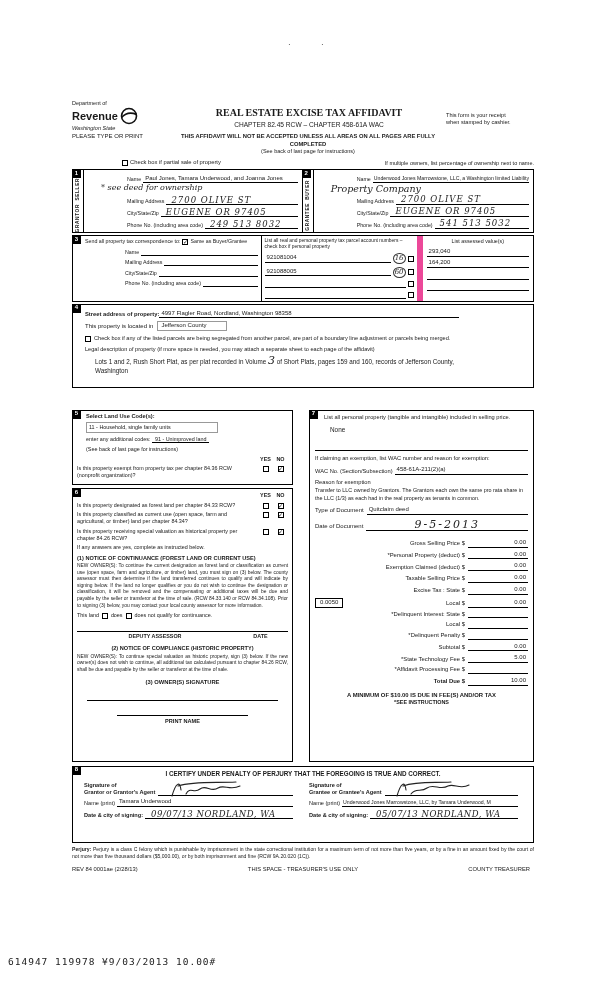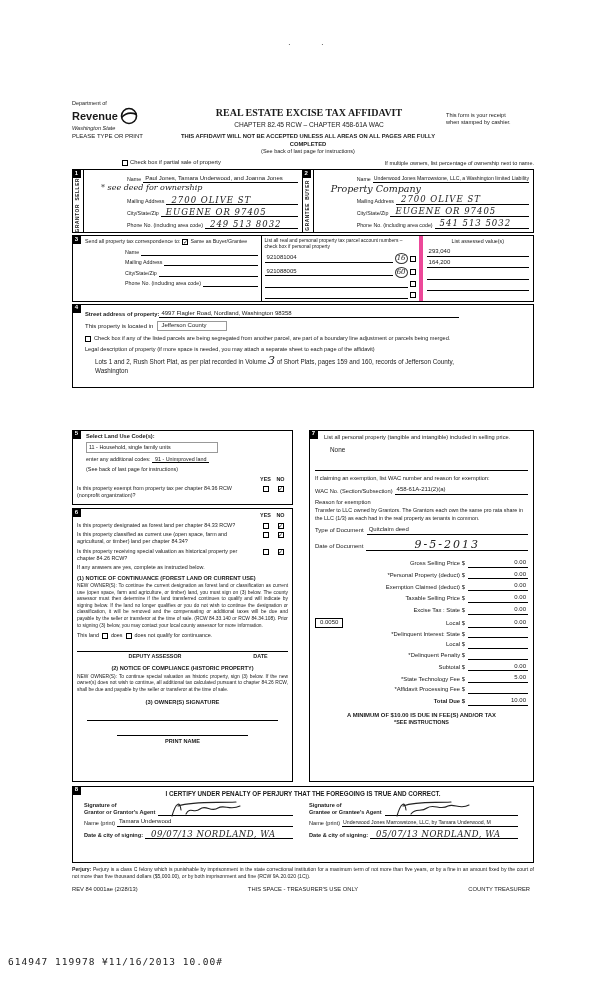--- a/index.html
+++ b/index.html
@@ -44,39 +44,39 @@
   .flabel { font-size:5.3px; white-space:nowrap; margin-right:2px; }
   .fline { flex:1; border-bottom:1px solid #000; min-height:8px; display:flex; align-items:flex-end; overflow:hidden; }
   .typed { font-size:6px; padding-left:2px; white-space:nowrap; }
   .typed-sm { font-size:5.2px; padding-left:1px; white-space:nowrap; }
   .hw-val { font-size:8.5px; line-height:1; padding-left:5px; letter-spacing:1px; }
   .hwnote { margin:1px 0 0 14px; font-size:8px; height:9px; line-height:1; }
   
   .s3 { display:flex; margin-top:2px; min-height:60px; }
   .s3a { width:41%; border-right:1px solid #000; padding:2px 3px 3px 12px; display:flex; flex-direction:column; }
   .s3a-head { font-size:5.3px; display:flex; align-items:center; gap:2px; flex-wrap:wrap; }
-  .s3b { width:35%; border-right:4px solid #ec4899; padding:2px 3px; display:flex; flex-direction:column; }
+  .s3b { width:35%; border-right:6px solid #ec4899; padding:2px 3px; display:flex; flex-direction:column; }
   .s3b-head { font-size:4.9px; line-height:1.25; }
   .prow { display:flex; align-items:center; gap:2px; margin-top:2.5px; }
   .pline { flex:1; border-bottom:1px solid #000; min-height:8px; display:flex; align-items:flex-end; }
   .circ { width:13px; height:11px; border:1px solid #333; border-radius:50%; display:inline-flex; align-items:center;
           justify-content:center; font-size:7px; flex:none; }
   .s3c { flex:1; padding:2px 4px; display:flex; flex-direction:column; }
   .s3c-head { font-size:5.3px; text-align:center; }
   .vlinerow { border-bottom:1px solid #000; min-height:9px; margin-top:2.5px; display:flex; align-items:flex-end; }
   
   .s4 { margin-top:2px; padding:2px 4px 5px 12px; min-height:84px; }
   .s4row { display:flex; align-items:flex-end; margin-top:3px; font-size:6px; }
   .locbox { border:1px solid #999; min-width:70px; padding:0 6px 0 3px; font-size:6px; margin-left:4px; min-height:8px; }
   .segrow { display:flex; align-items:center; gap:3px; margin-top:4px; font-size:5.6px; }
   .legal-label { margin-top:4px; font-size:5.6px; }
   .legal-text { margin:3px 0 0 10px; font-size:6.3px; line-height:1.5; width:96%; }
   .hw-3 { font-size:11px; line-height:0; }
   
-  .main { display:flex; gap:16px; margin-top:42px; height:352px; }
+  .main { display:flex; gap:16px; margin-top:22px; height:352px; }
   .colL { width:221px; display:flex; flex-direction:column; gap:3px; }
   .s5 { padding:2px 4px 5px 4px; }
   .s6 { flex:1; padding:2px 4px 4px 4px; }
   .colR { flex:1; padding:2px 5px 4px 5px; display:flex; flex-direction:column; }
   .s5-head { margin-left:9px; font-weight:bold; font-size:5.7px; }
   .codebox { border:1px solid #999; width:132px; font-size:5.4px; padding:1px 2px; margin:2px 0 0 9px; }
   .addrow { margin:3px 0 0 9px; font-size:5.4px; }
   .ul { border-bottom:1px solid #000; padding:0 3px; }
   .seeback2 { margin:2.5px 0 0 9px; font-size:5.4px; }
   .ynhead { display:flex; margin-top:3px; font-weight:bold; font-size:5.4px; }
@@ -589,14 +589,14 @@
       <span class="plead">Perjury:</span>
       <span>Perjury is a class C felony which is punishable by imprisonment in the state correctional institution for a maximum term of not more than five years, or by a fine in an amount fixed by the court of not more than five thousand dollars ($5,000.00), or by both imprisonment and fine (RCW 9A.20.020 (1C)).</span>
     </div>
     <div class="footrow">
       <span class="fl">REV 84 0001ae (2/28/13)</span>
       <span class="fc">THIS SPACE - TREASURER'S USE ONLY</span>
       <span class="fr">COUNTY TREASURER</span>
     </div>
   </div>
 
-  <div class="stamp">614947 119978 ¥11/16/2013 10.00#</div>
+  <div class="stamp">614947 119978 ¥9/03/2013 10.00#</div>
 </div>
 
 </body></html>

